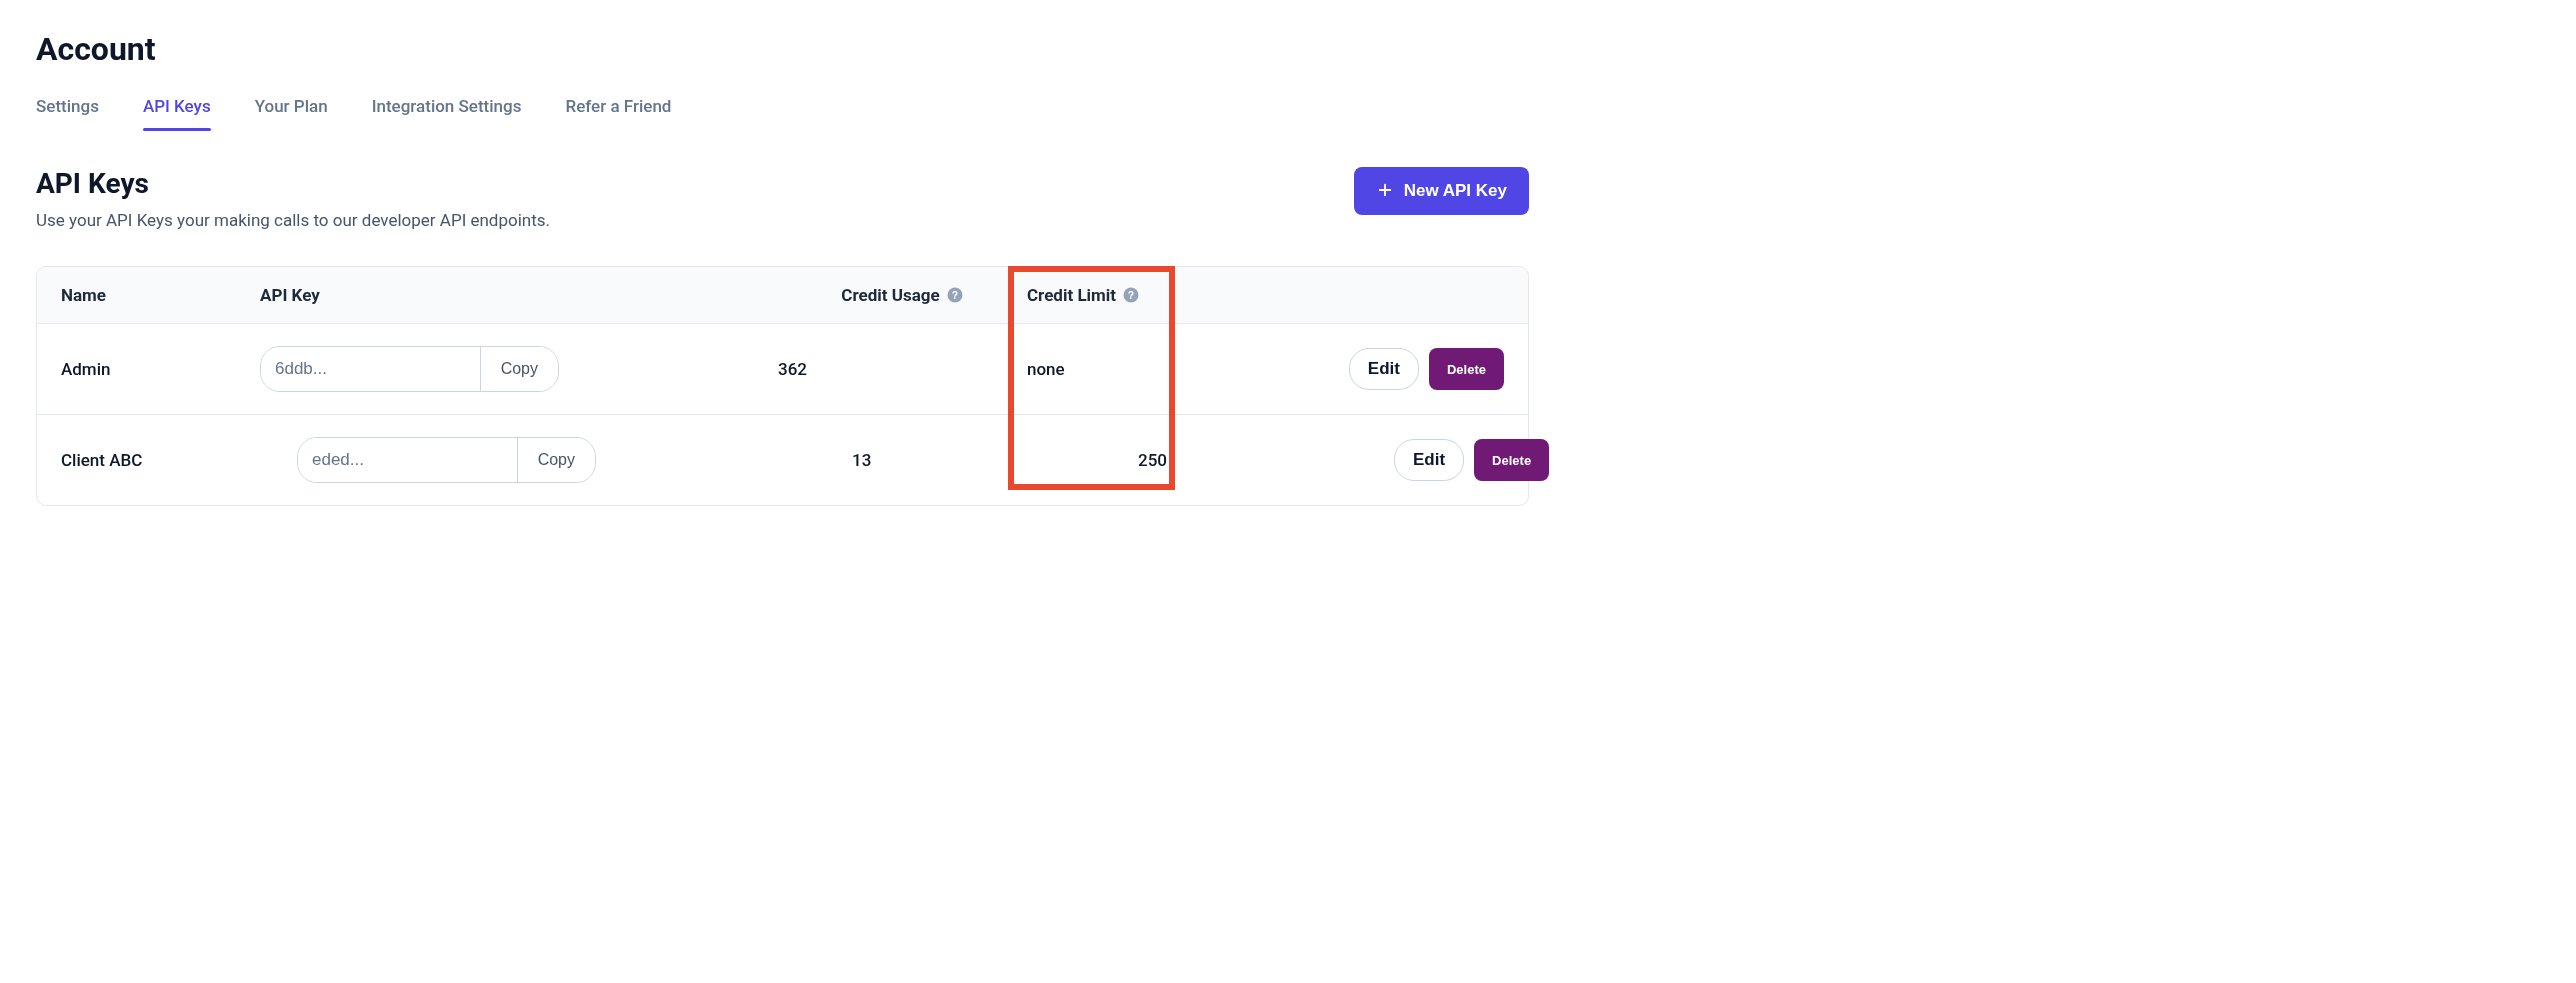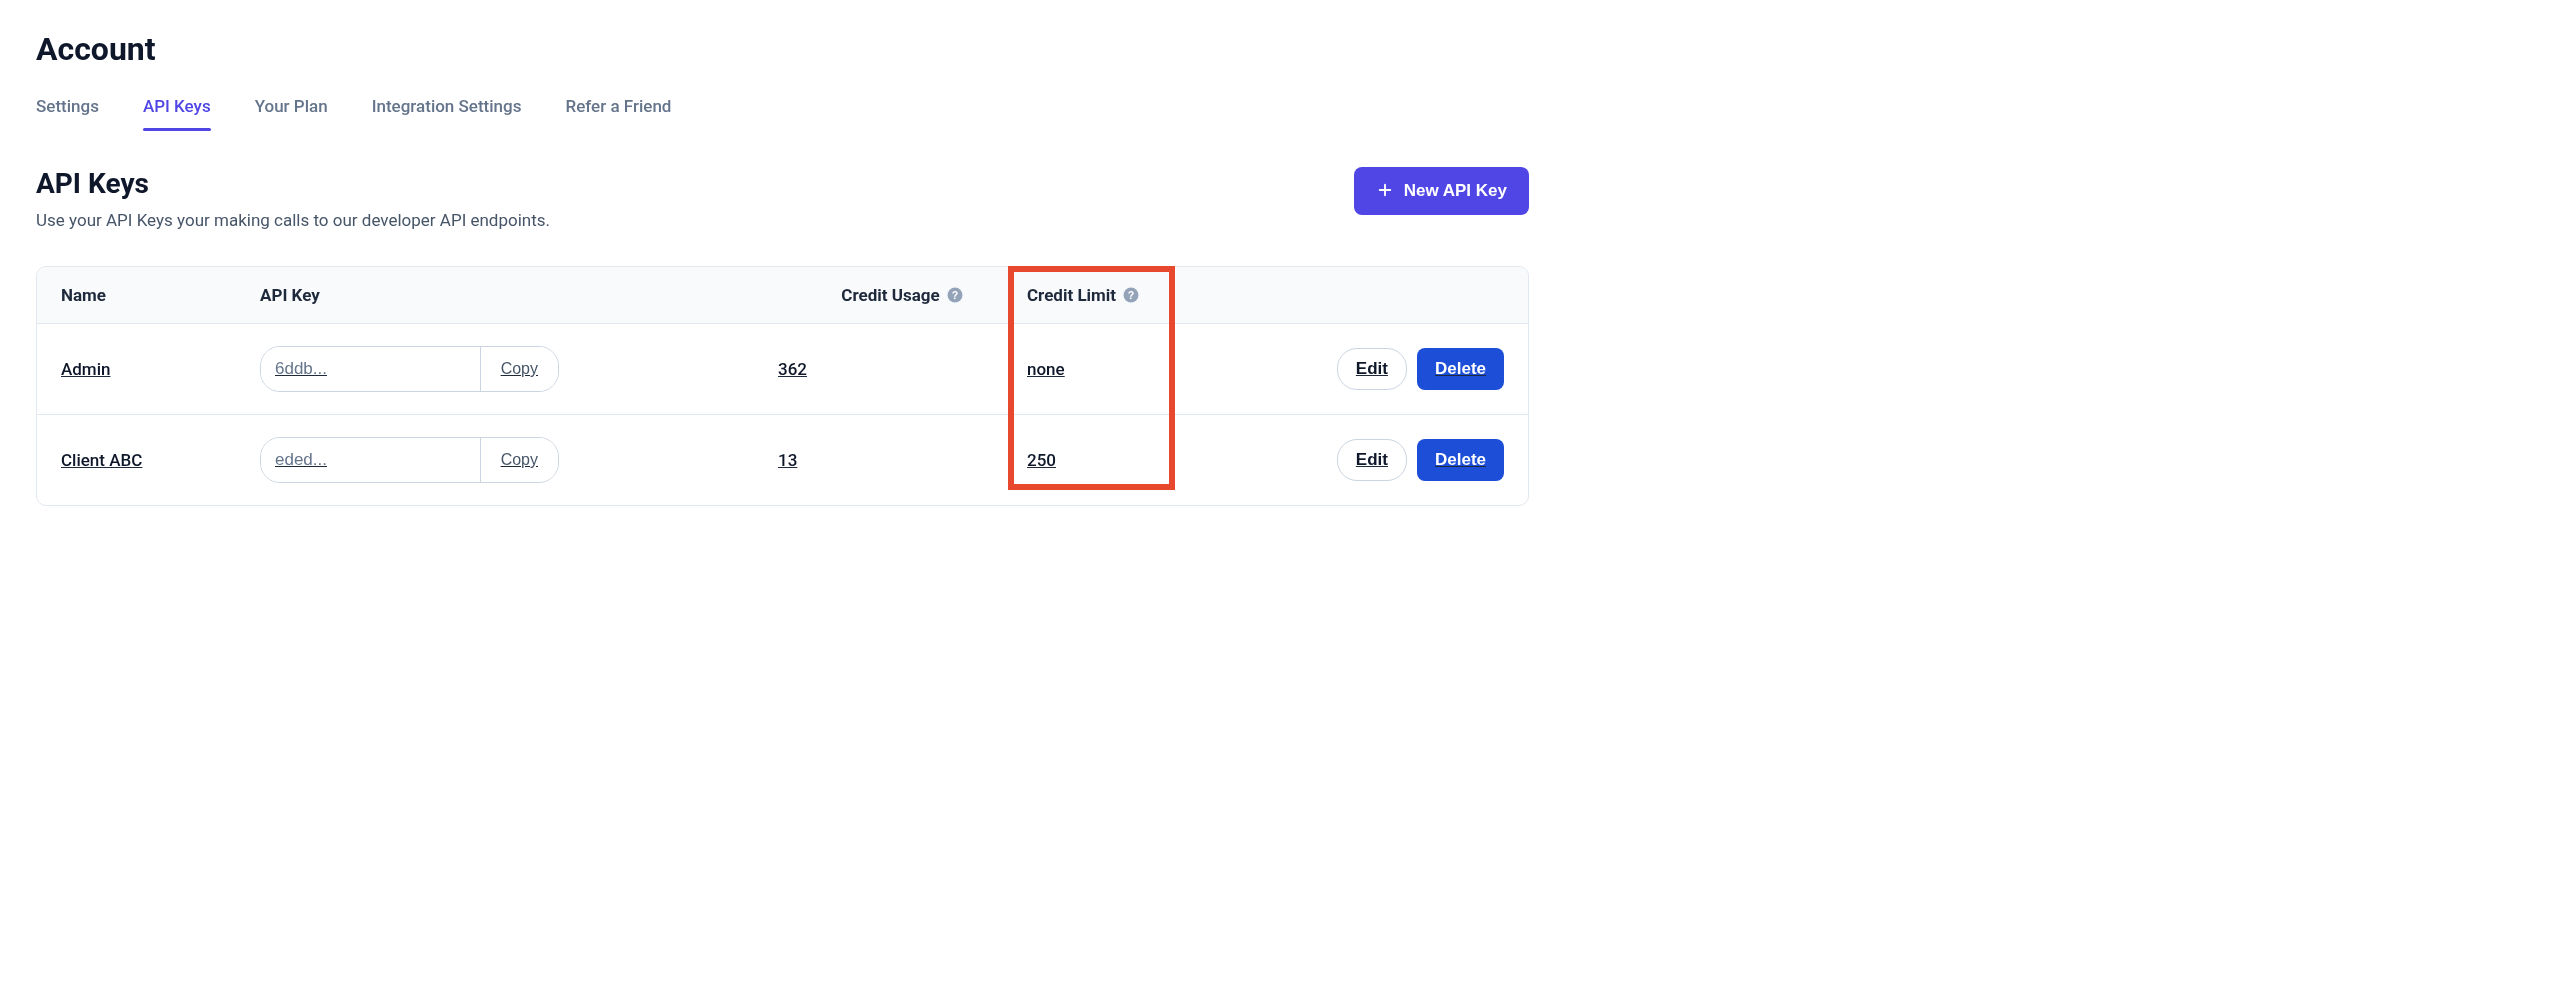--- a/index.html
+++ b/index.html
@@ -16,28 +16,28 @@
     .new-key-btn svg { width: 18px; height: 18px; }
     .table-wrap { border: 1px solid #e2e8f0; border-radius: 10px; overflow: visible; }
     .thead { display: flex; background: #f8fafc; border-bottom: 1px solid #e2e8f0; padding: 18px 24px; align-items: center; border-radius: 10px 10px 0 0; }
     .th { font-size: 17px; font-weight: 700; color: #1e293b; display: flex; align-items: center; gap: 6px; }
     .col-name { flex: 0 0 199px; }
     .col-key  { flex: 0 0 518px; }
     .col-usage{ flex: 0 0 249px; justify-content: center; }
     .col-limit{ flex: 0 0 219px; }
     .col-actions{ flex: 1; display: flex; justify-content: flex-end; gap: 10px; }
     .help-icon { width: 18px; height: 18px; color: #94a3b8; }
-    .trow { display: flex; align-items: center; padding: 22px 24px; border-bottom: 1px solid #e2e8f0; text-decoration: underline; }
-    .trow:last-child { border-bottom: none; }
+    .trow { display: flex; align-items: center; padding: 22px 24px; border-bottom: 1px solid #e2e8f0; }
+    .trow:last-child { border-bottom: none; gap: 37px; }
     .td { font-size: 17px; color: #0f172a; font-weight: 500; }
     .key-group { display: flex; border: 1px solid #cbd5e1; border-radius: 20px; overflow: hidden; width: 299px; }
     .key-input { border: none; padding: 12px 14px; font-size: 17px; color: #64748b; flex: 1; outline: none; background: #fff; min-width: 0; }
     .copy-btn { border: none; border-left: 1px solid #cbd5e1; background: #fff; padding: 0 20px; font-size: 16px; color: #475569; cursor: pointer; font-weight: 500; }
     .edit-btn { background: #fff; border: 1px solid #cbd5e1; border-radius: 20px; padding: 10px 18px; font-size: 17px; font-weight: 600; color: #0f172a; cursor: pointer; }
-    .delete-btn { background: #1d4ed8; border: none; border-radius: 8px; padding: 10px 18px; font-size: 17px; font-weight: 600; color: #fff; cursor: pointer; }
+    .delete-btn { background: #701a75; border: none; border-radius: 8px; padding: 10px 18px; font-size: 13px; font-weight: 600; color: #fff; cursor: pointer; }
     .container { position: relative; max-width: 1493px; }
     .overlay-highlight { position: absolute; border: 6px solid #e8482e; pointer-events: none; z-index: 5; }
   </style>
 </head>
 <body>
 
 <div class="container" id="container">
 
   <h1 class="page-title">Account</h1>
 

